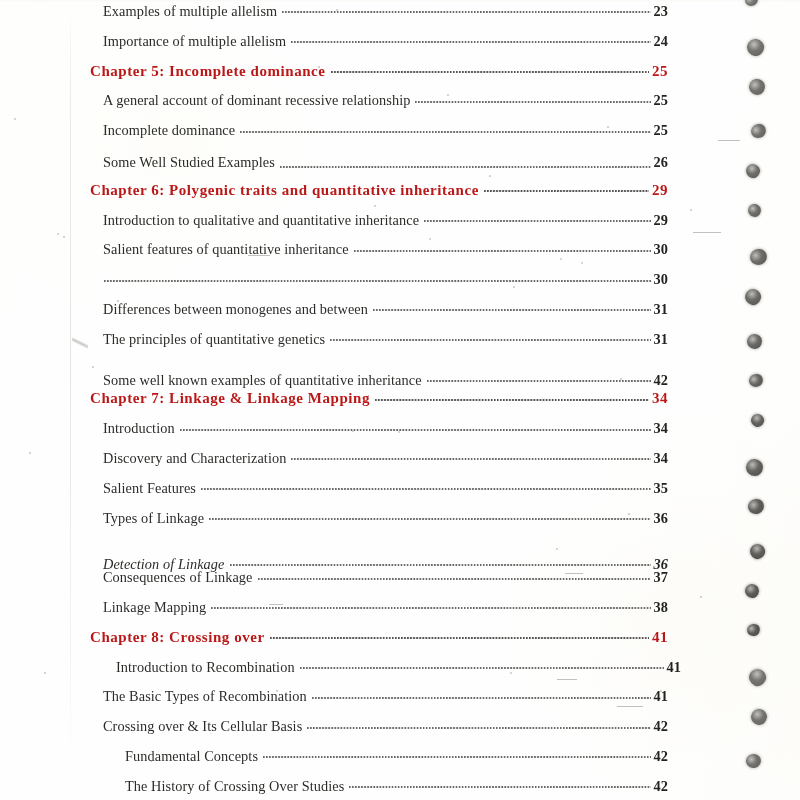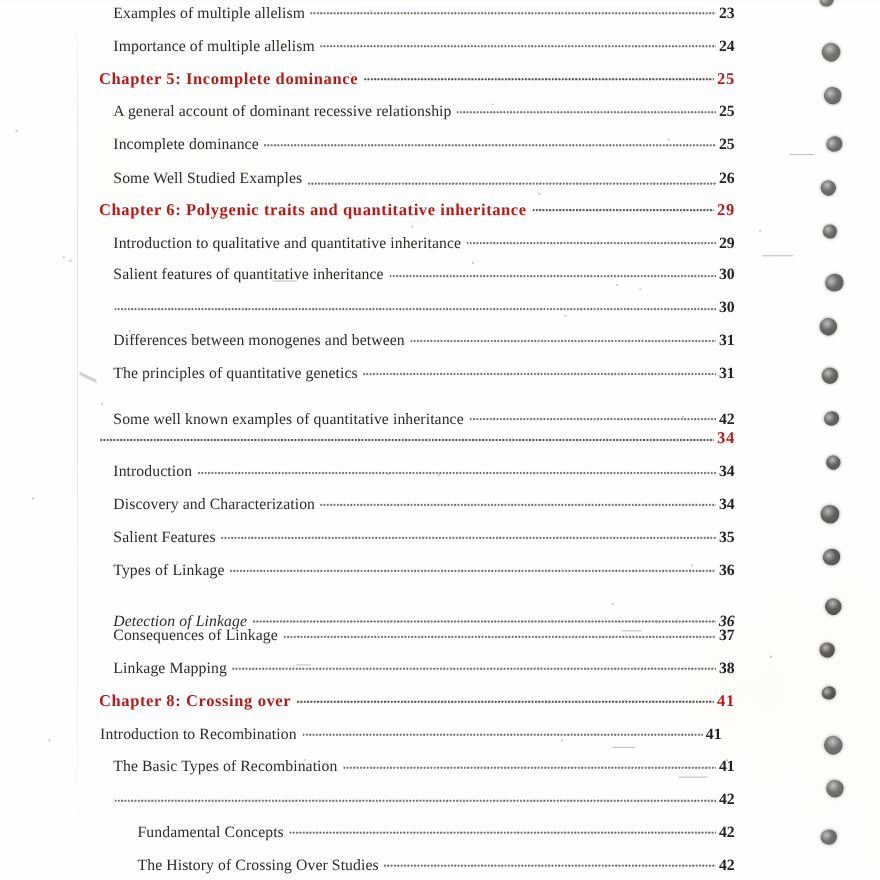--- a/index.html
+++ b/index.html
@@ -254,20 +254,21 @@
         <span class="toc-title">The principles of quantitative genetics</span>
         <span class="toc-leader"></span>
         <span class="toc-page">31</span>
       </div>
       <div class="toc-row lvl-1" style="left: 103px; width: 565px; top: 348px; margin-top: 21px;">
         <span class="toc-title">Some well known examples of quantitative inheritance</span>
         <span class="toc-leader"></span>
         <span class="toc-page">42</span>
       </div>
       <div class="toc-row lvl-chapter" style="left: 90px; width: 578px; top: 387.4px;">
+        <span class="toc-title">Chapter 7: Linkage &amp; Linkage Mapping</span>
         <span class="toc-leader"></span>
         <span class="toc-page">34</span>
       </div>
       <div class="toc-row lvl-1" style="left: 103px; width: 565px; top: 417.2px;">
         <span class="toc-title">Introduction</span>
         <span class="toc-leader"></span>
         <span class="toc-page">34</span>
       </div>
       <div class="toc-row lvl-1" style="left: 103px; width: 565px; top: 447px;">
         <span class="toc-title">Discovery and Characterization</span>
@@ -297,31 +298,32 @@
       <div class="toc-row lvl-1" style="left: 103px; width: 565px; top: 596px;">
         <span class="toc-title">Linkage Mapping</span>
         <span class="toc-leader"></span>
         <span class="toc-page">38</span>
       </div>
       <div class="toc-row lvl-chapter" style="left: 90px; width: 578px; top: 625.8px;">
         <span class="toc-title">Chapter 8: Crossing over</span>
         <span class="toc-leader"></span>
         <span class="toc-page">41</span>
       </div>
-      <div class="toc-row lvl-1" style="left: 91px; width: 565px; top: 655.6px; justify-content: center;">
+      <div class="toc-row lvl-1" style="left: 116px; width: 565px; top: 655.6px; justify-content: center;">
         <span class="toc-title">Introduction to Recombination</span>
         <span class="toc-leader"></span>
         <span class="toc-page">41</span>
       </div>
       <div class="toc-row lvl-1" style="left: 103px; width: 565px; top: 685.4px;">
         <span class="toc-title">The Basic Types of Recombination</span>
         <span class="toc-leader"></span>
         <span class="toc-page">41</span>
       </div>
       <div class="toc-row lvl-1" style="left: 103px; width: 565px; top: 715.2px;">
+        <span class="toc-title">Crossing over &amp; Its Cellular Basis</span>
         <span class="toc-leader"></span>
         <span class="toc-page">42</span>
       </div>
       <div class="toc-row lvl-2" style="left: 125px; width: 543px; top: 745px;">
         <span class="toc-title">Fundamental Concepts</span>
         <span class="toc-leader"></span>
         <span class="toc-page">42</span>
       </div>
       <div class="toc-row lvl-2" style="left: 125px; width: 543px; top: 774.8px;">
         <span class="toc-title">The History of Crossing Over Studies</span>

